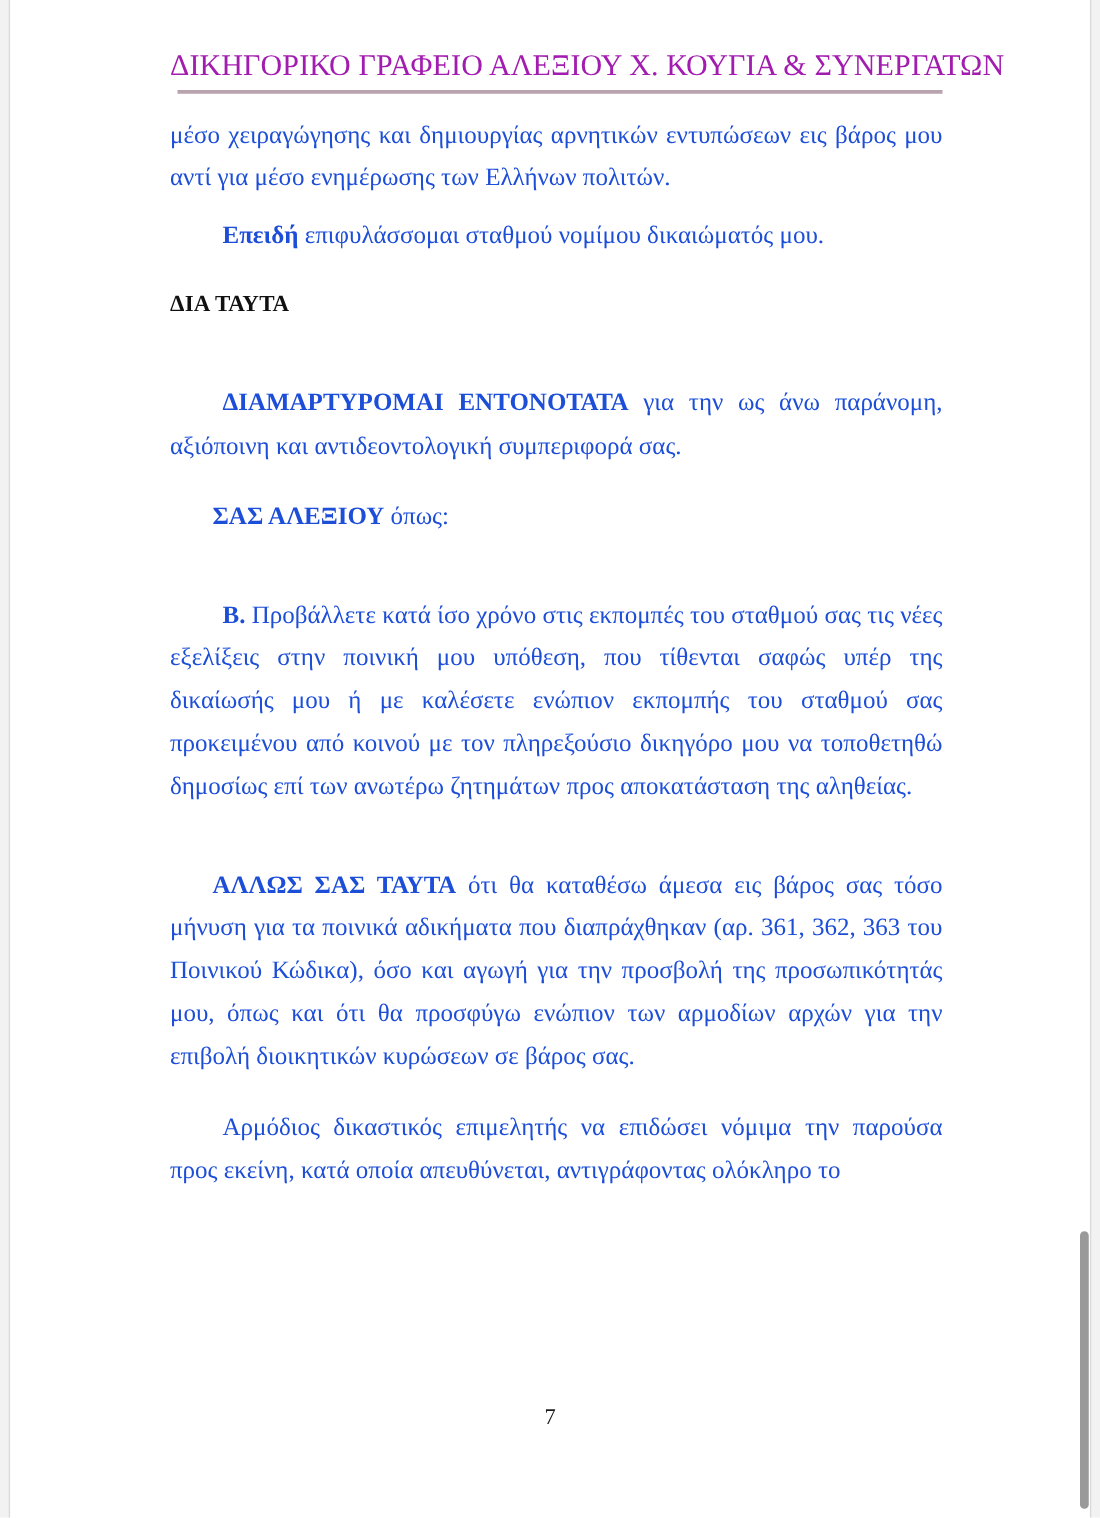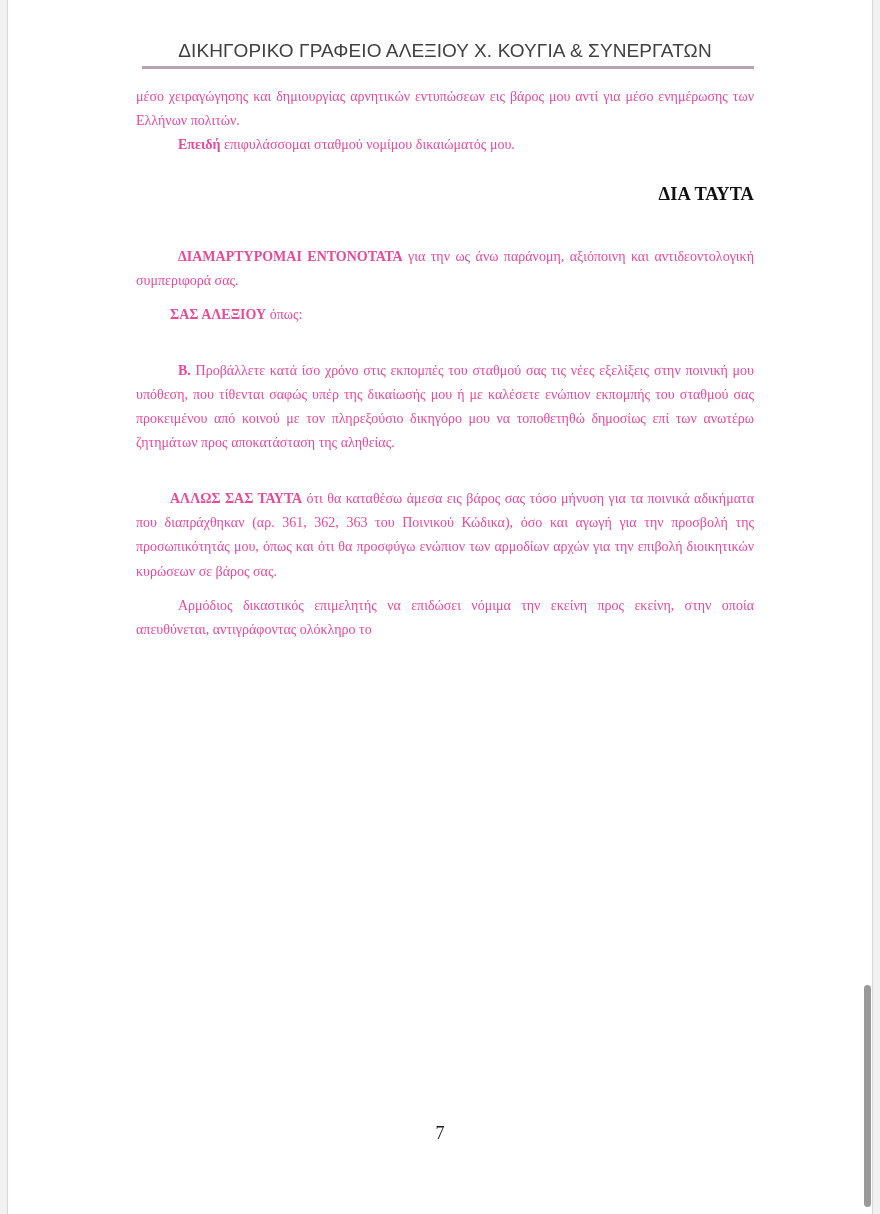--- a/index.html
+++ b/index.html
@@ -81,50 +81,50 @@
     left: 127px;
     top: 0;
     width: 618px;
   }
 
   
   .letterhead {
     padding-top: 40px;
   }
   .letterhead-title {
-    font-family: Liberation Sans, sans-serif;
-    font-size: 19px;
+    font-family: Liberation Serif, serif;
+    font-size: 24px;
     font-weight: 400;
     letter-spacing: 0.1px;
-    color: #404040;
+    color: #a21caf;
     text-align: center;
     white-space: nowrap;
     line-height: 1.15;
   }
   .letterhead-rule {
     margin-top: 4px;
     margin-left: 6px;
     margin-right: 0px;
     height: 3px;
     background: #b9a3ad;
   }
 
   
   .body-text {
     margin-top: 16px;
     color: #111111;
   }
 
   .para {
-    font-size: 14px;
+    font-size: 20px;
     line-height: 1.72;
     text-align: justify;
     text-justify: inter-word;
-    margin: 0 0 0 0;
-    color: #ec4899;
+    margin: 12px 0 0 0;
+    color: #1d4ed8;
     hyphens: none;
   }
   .para.indent {
     text-indent: 42px;
   }
   .para.indent-sm {
     text-indent: 34px;
   }
   .para b,
   .para strong,
@@ -132,21 +132,21 @@
     font-weight: 700;
   }
 
   .spacer-sm { height: 10px; }
   .spacer-md { height: 22px; }
   .spacer-lg { height: 34px; }
 
   .centered-heading {
     font-size: 18.4px;
     font-weight: 700;
-    text-align: right;
+    text-align: left;
     letter-spacing: 0.2px;
     line-height: 1.72;
     color: #111111;
   }
 
   
   .page-number {
     position: absolute;
     left: 0;
     right: 0;
@@ -199,21 +199,21 @@
 
         <div class="spacer-md"></div>
 
 
         <div class="spacer-sm"></div>
 
         <p class="para indent-sm"><span class="bold">ΑΛΛΩΣ ΣΑΣ ΤΑΥΤΑ</span><span> ότι θα καταθέσω άμεσα εις βάρος σας τόσο μήνυση για τα ποινικά αδικήματα που διαπράχθηκαν (αρ. 361, 362, 363 του Ποινικού Κώδικα), όσο και αγωγή για την προσβολή της προσωπικότητάς μου, όπως και ότι θα προσφύγω ενώπιον των αρμοδίων αρχών για την επιβολή διοικητικών κυρώσεων σε βάρος σας.</span></p>
 
         <div class="spacer-sm"></div>
 
-        <p class="para indent"><span>Αρμόδιος δικαστικός επιμελητής να επιδώσει νόμιμα την εκείνη προς εκείνη, στην οποία απευθύνεται, αντιγράφοντας ολόκληρο το</span></p>
+        <p class="para indent"><span>Αρμόδιος δικαστικός επιμελητής να επιδώσει νόμιμα την παρούσα προς εκείνη, κατά οποία απευθύνεται, αντιγράφοντας ολόκληρο το</span></p>
 
       </div>
     </div>
 
     <div class="page-number">7</div>
   </div>
 
   <div class="gutter-right"></div>
 
   <div class="scrollbar-track">

